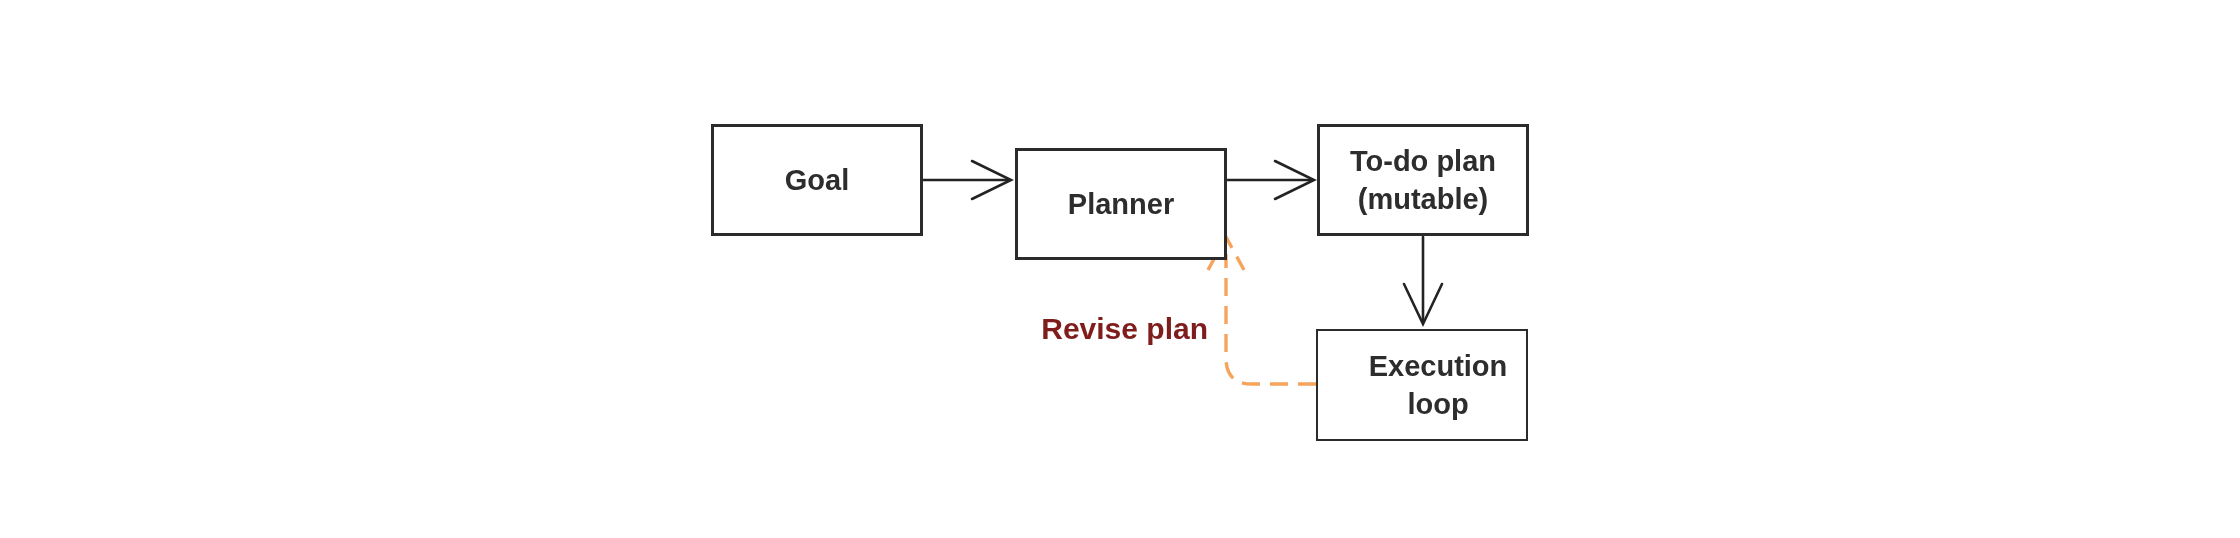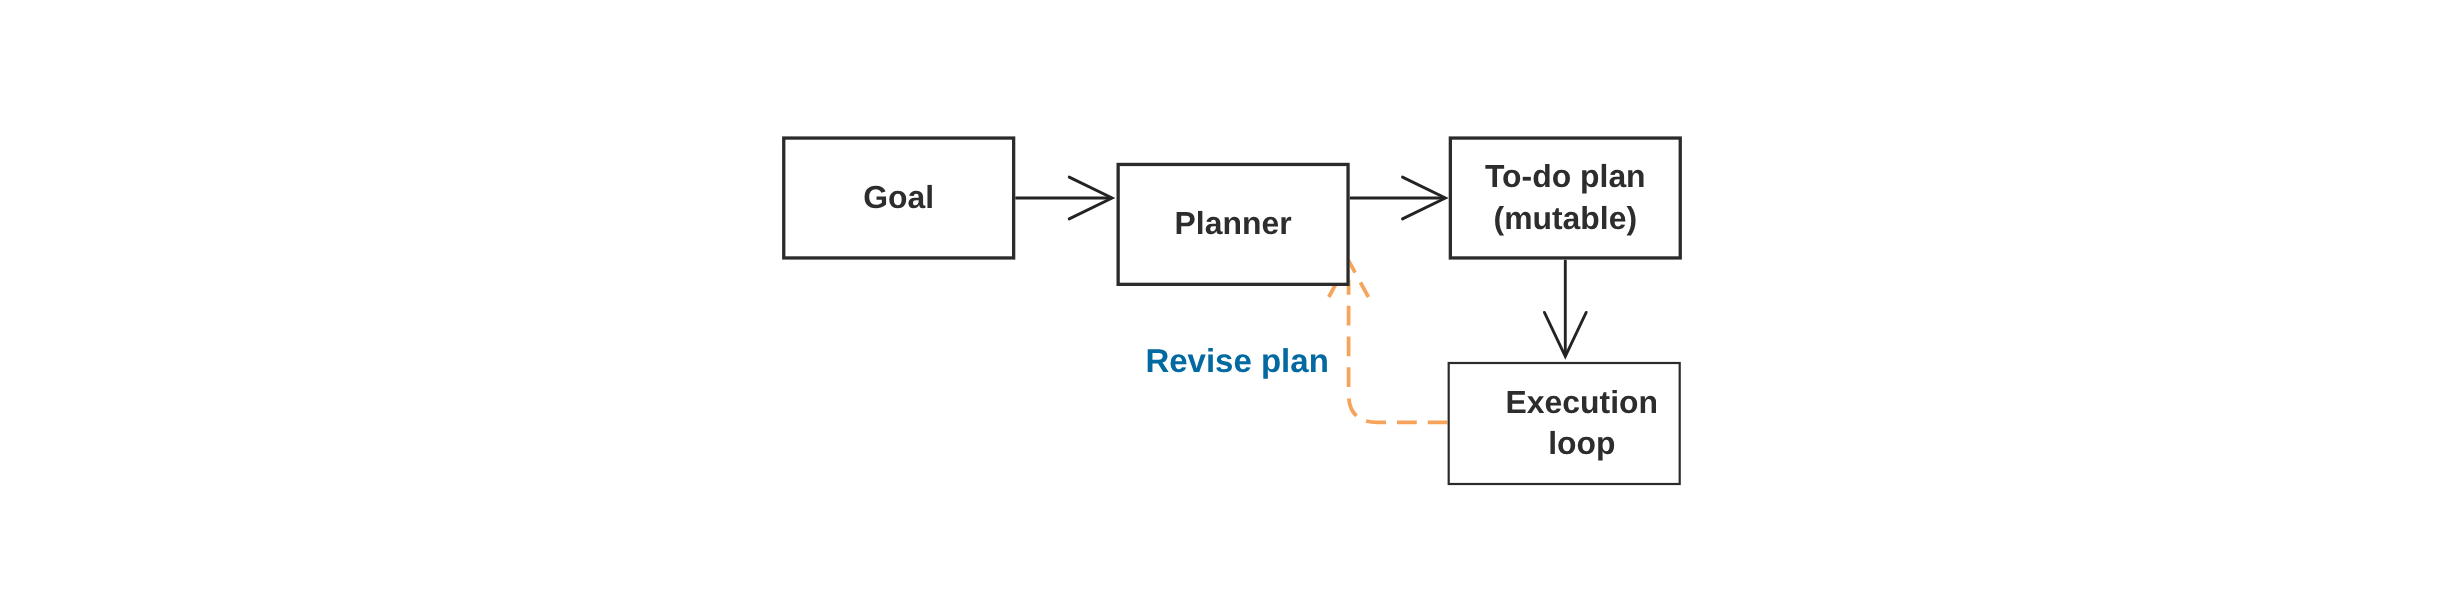--- a/index.html
+++ b/index.html
@@ -72,21 +72,21 @@
   .node-execution { left: 1316px; top: 329px; }
   .edge-label {
     position: absolute;
     left: 938px;
     top: 311px;
     width: 270px;
     text-align: right;
     font-size: 30px;
     font-weight: 700;
     line-height: 36px;
-    color: #0369a1;
+    color: #7f1d1d;
   }
 </style>
 </head>
 <body>
 
 <div class="canvas">
 
   <svg class="edges-layer" viewBox="0 0 2240 538" xmlns="http://www.w3.org/2000/svg">
 
     <g>

